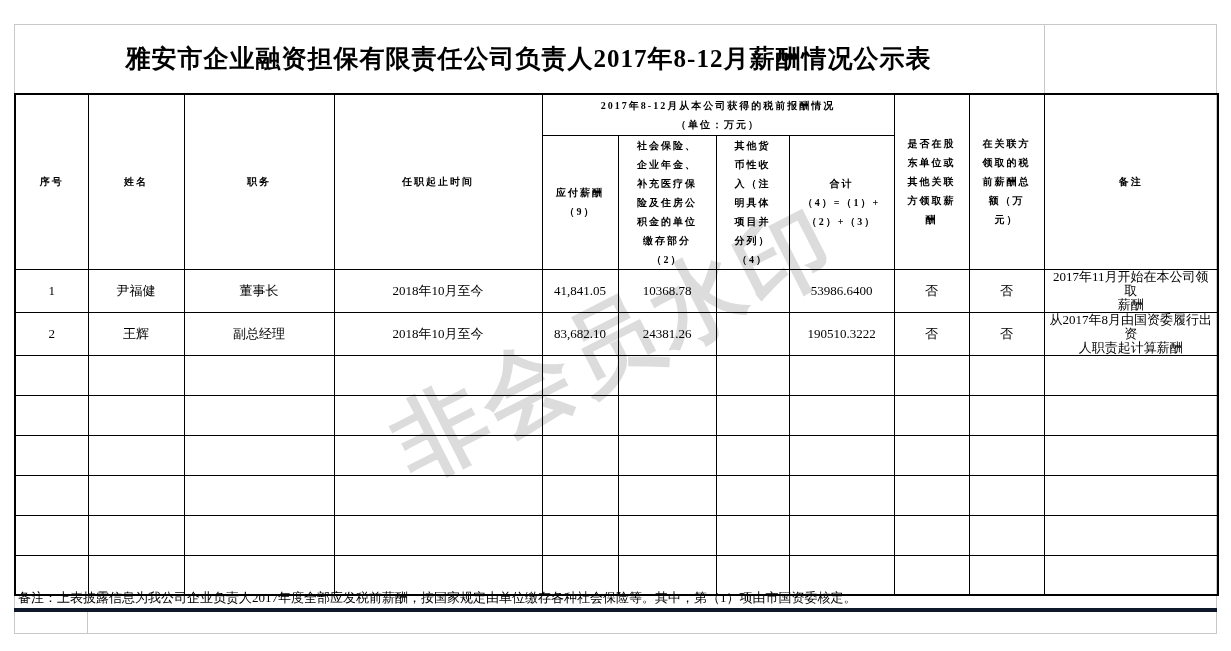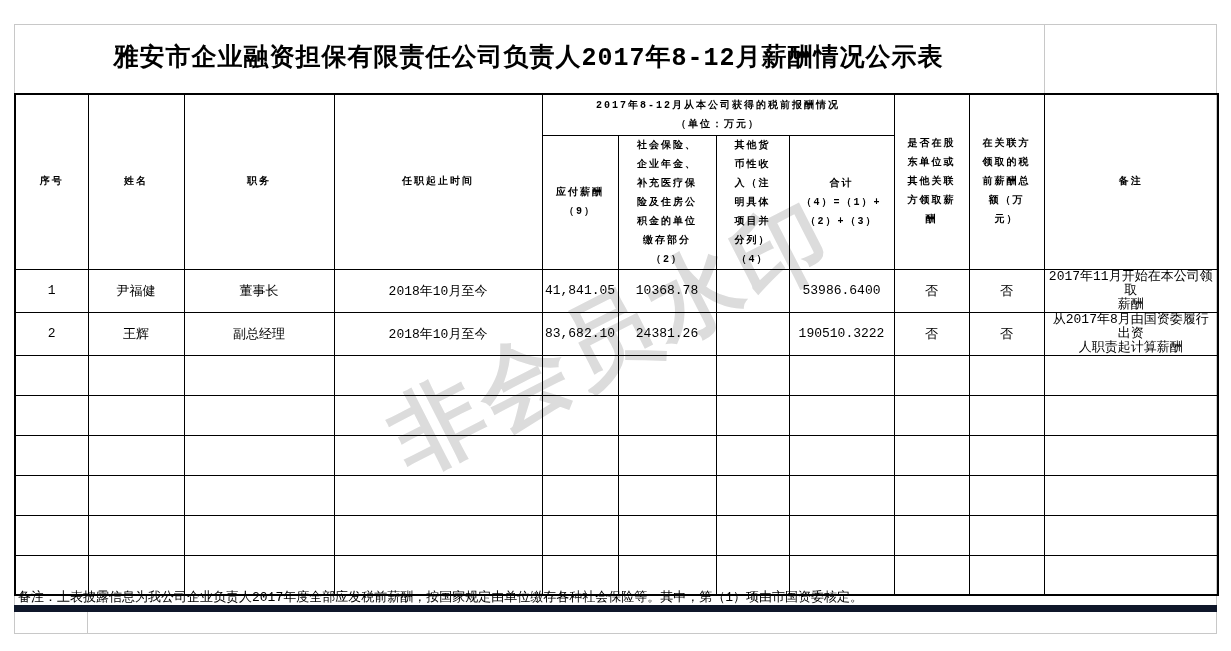--- a/index.html
+++ b/index.html
@@ -1,18 +1,18 @@
 <!DOCTYPE html>
 <html><head>
 <meta charset="utf-8">
 <style>
   html,body { margin:0; padding:0; background:#fff; }
   .page {
     position:relative; width:1231px; height:651px; background:#ffffff;
-    font-family:Liberation Mono, monospace; color:#000;
+    font-family:Liberation Serif, serif; color:#000;
     overflow:hidden;
   }
   .sheet-border {
     position:absolute; left:14px; top:24px; width:1203px; height:610px;
     border:1px solid #c8c8c8; box-sizing:border-box; z-index:0;
   }
   .title-cell-divider {
     position:absolute; left:1044px; top:24px; width:1px; height:69px;
     background:#c8c8c8; z-index:0;
   }
@@ -47,21 +47,21 @@
   table.salary td { font-size:13px; font-weight:normal; }
   tr.hrow-a { height:41px; }
   tr.hrow-b { height:132px; }
   tr.drow-1 { height:37px; }
   tr.drow-2 { height:40px; }
   tr.erow   { height:40px; }
   td.remark-cell { font-size:12px; line-height:14px; white-space:pre-line; }
   .note-row {
     position:absolute; left:14px; top:583px; width:1203px; height:29px;
     line-height:29px; font-size:13px; text-align:left; padding-left:4px;
-    box-sizing:border-box; border-bottom:7px solid #0f172a; z-index:2;
+    box-sizing:border-box; border-bottom:4px solid #0f172a; z-index:2;
     white-space:nowrap;
   }
   .bottom-row-divider {
     position:absolute; left:87px; top:612px; width:1px; height:22px;
     background:#c8c8c8; z-index:0;
   }
 </style>
 </head>
 <body>
 

